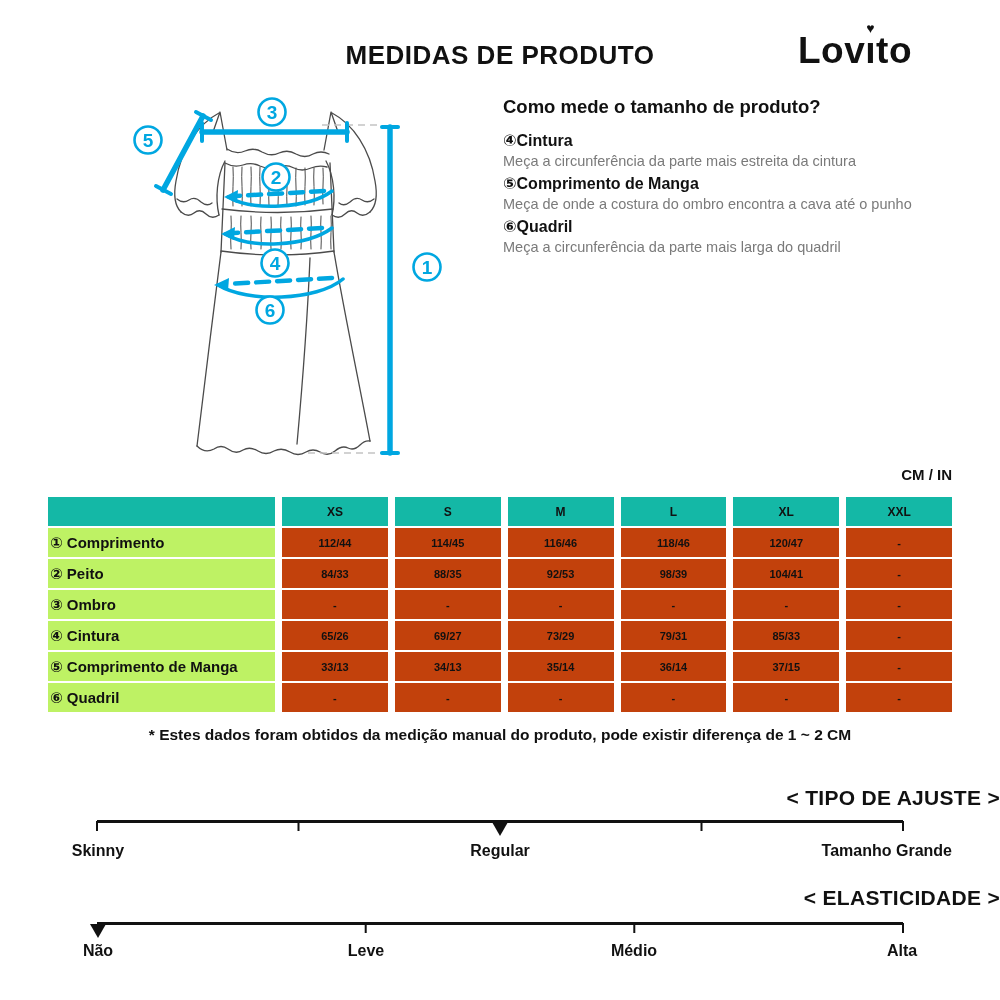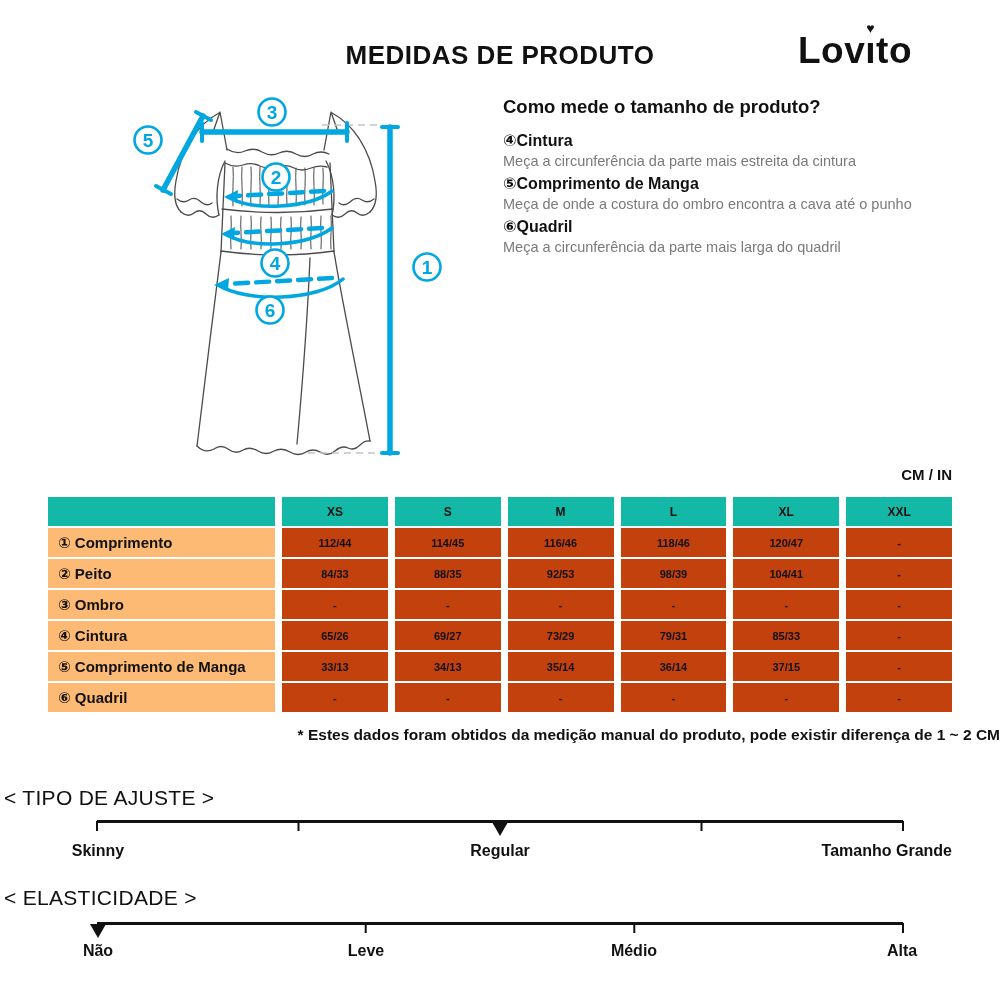--- a/index.html
+++ b/index.html
@@ -15,23 +15,23 @@
   .diagram{position:absolute;left:0;top:0;width:470px;height:470px}
   .guide{position:absolute;left:503px;top:96px;width:472px}
   .guide h2{font-size:18.5px;margin:0 0 12px;font-weight:800}
   .g-title{font-size:16px;font-weight:700;line-height:21px;color:#111}
   .g-desc{font-size:14.5px;line-height:20px;color:#7a7a7a;margin:0 0 2px}
   .units{position:absolute;top:466px;right:48px;font-weight:800;font-size:15px}
   .size-table{position:absolute;left:48px;top:497px;width:904px;display:grid;
     grid-template-columns:227px repeat(6,1fr);column-gap:7px;row-gap:2px;grid-auto-rows:29px}
   .cell{display:flex;align-items:center;justify-content:center;font-size:11px;font-weight:700;background:#c2410c}
   .hcell{background:#14b8a6;font-size:12px}
-  .lcell{background:#fdba74;justify-content:flex-start;padding-left:10px;font-size:15px}
-  .footnote{position:absolute;top:726px;left:0;right:0;text-align:right;font-weight:700;font-size:15.5px}
-  .s-title{position:absolute;left:4px;right:0;text-align:left;font-size:21px;font-weight:400;letter-spacing:.3px}
+  .lcell{background:#bef264;justify-content:flex-start;padding-left:2px;font-size:15px}
+  .footnote{position:absolute;top:726px;left:0;right:0;text-align:center;font-weight:700;font-size:15.5px}
+  .s-title{position:absolute;left:12px;right:0;text-align:right;font-size:21px;font-weight:700;letter-spacing:.3px}
   .fit-title{top:786px}
   .el-title{top:886px}
   .slider-svg{position:absolute;left:0;width:1000px;height:24px;display:block}
   .s-label{position:absolute;font-size:16px;font-weight:700;white-space:nowrap}
   .ctr{transform:translateX(-50%)}
 </style>
 </head>
 <body>
 
 <div class="title">MEDIDAS DE PRODUTO</div>

